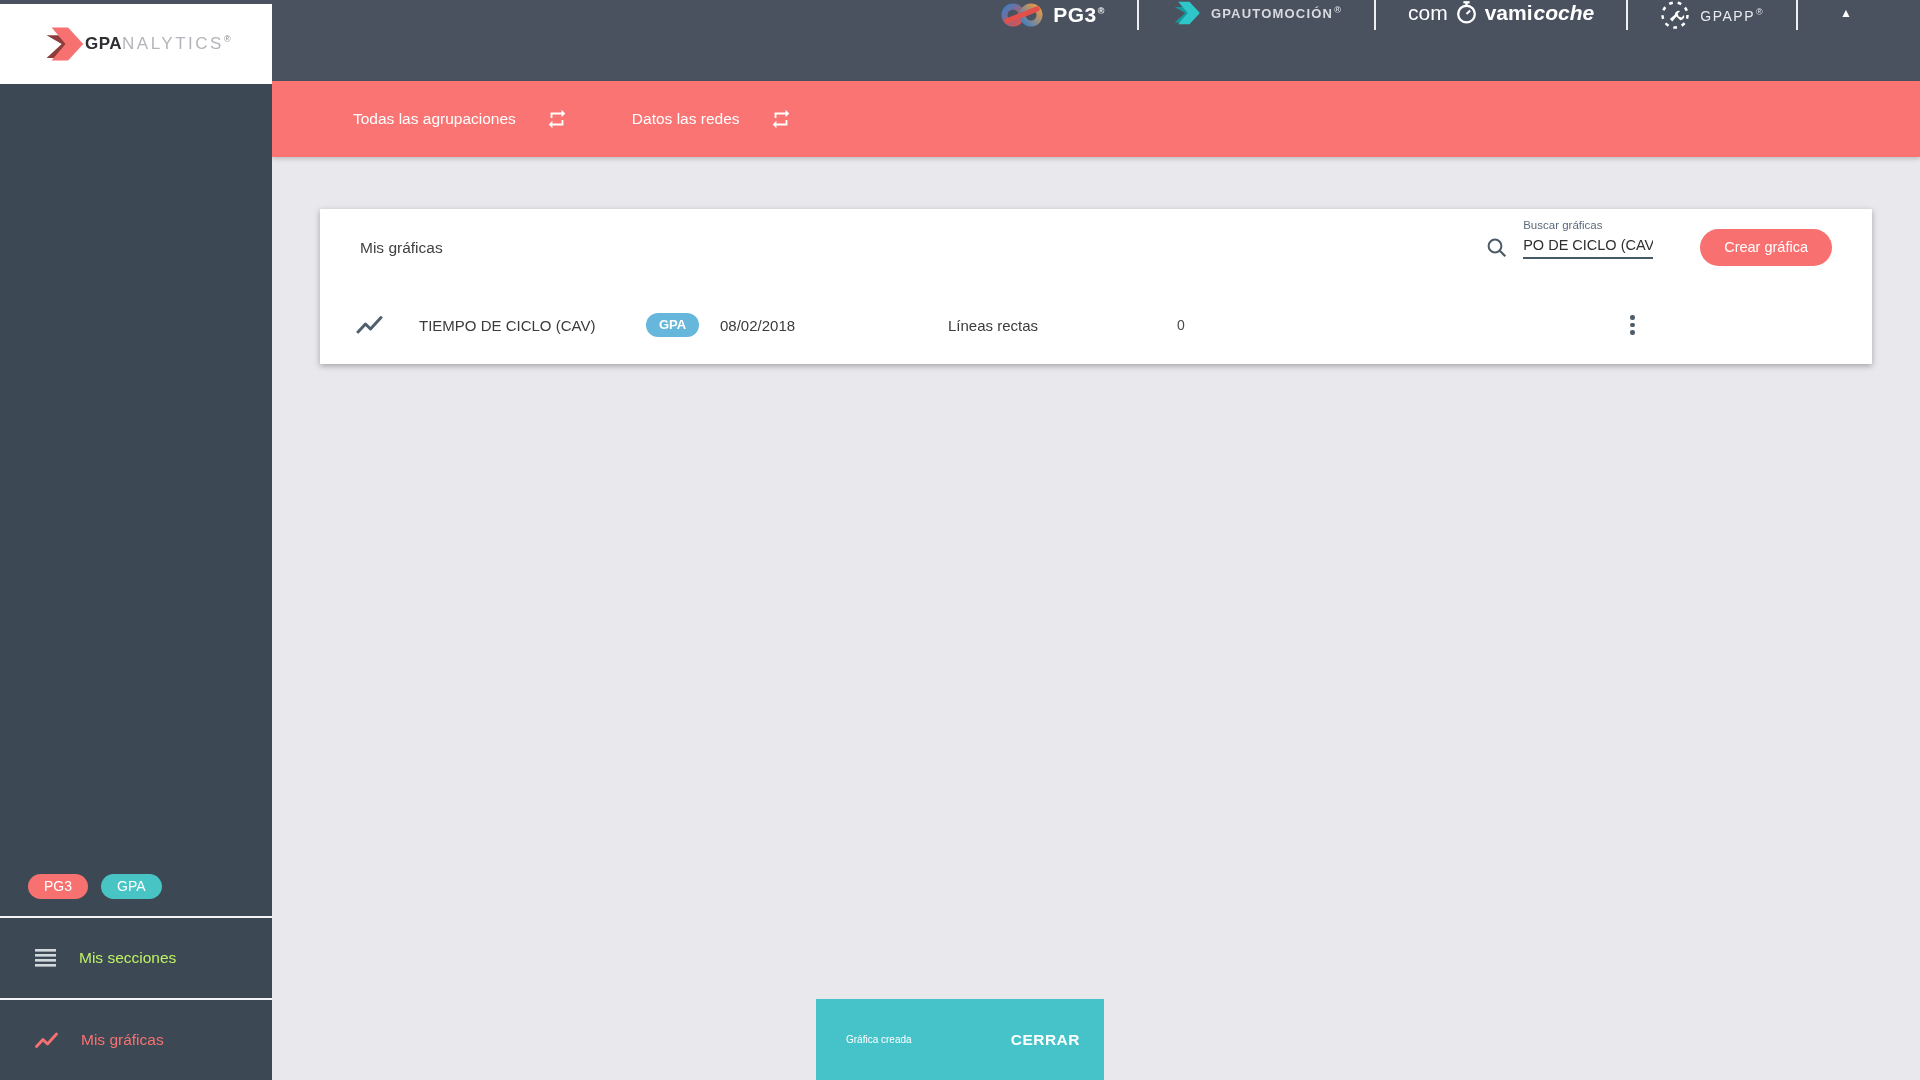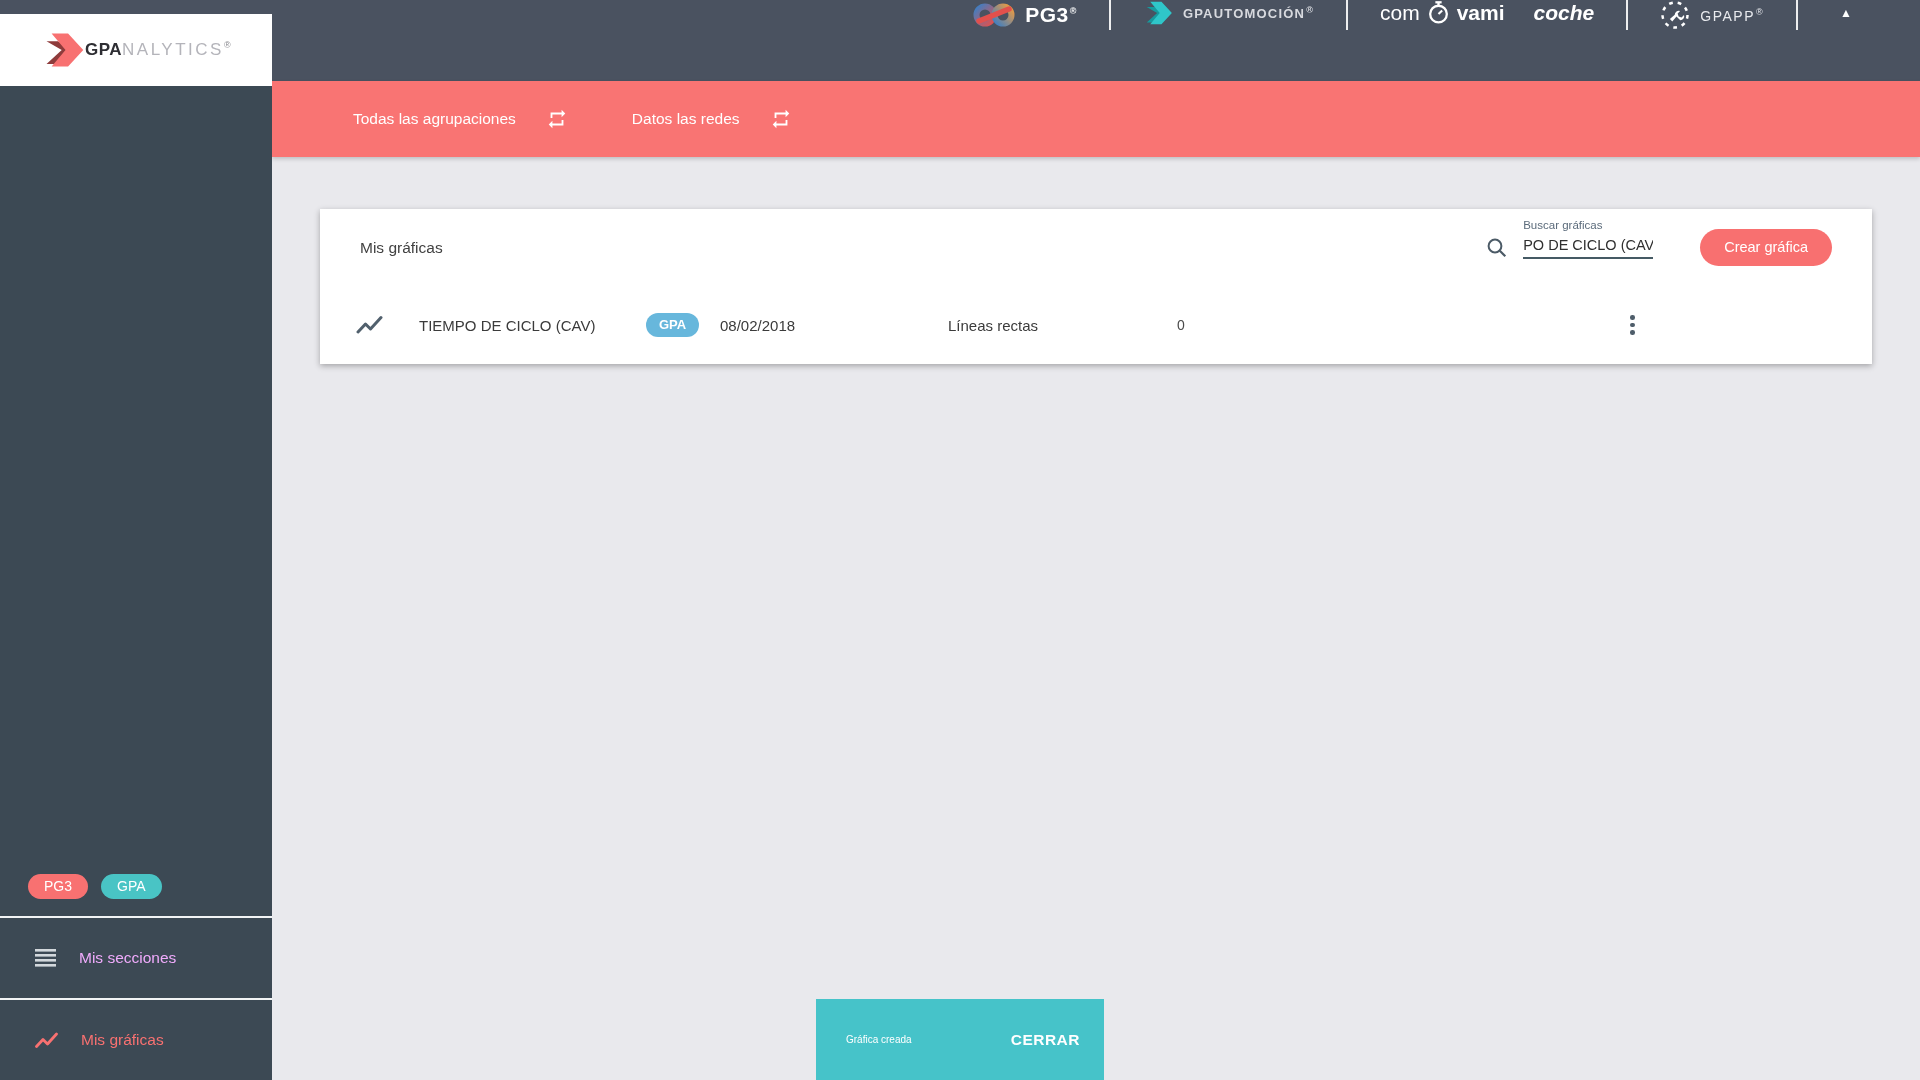--- a/index.html
+++ b/index.html
@@ -15,46 +15,46 @@
   .topbar{ position:absolute; left:0; top:0; width:1920px; height:81px; background:#4a5260; }
   .brand-cluster{ position:absolute; right:58px; top:0; height:105px; display:flex; align-items:flex-start; gap:32px; }
   .brand{ display:flex; align-items:center; gap:10px; color:#fff; cursor:pointer; }
   .vdiv{ width:2px; height:30px; background:rgba(255,255,255,.9); }
   .pg3-text{ font-size:21px; font-weight:bold; letter-spacing:.5px; }
   .sup{ font-size:9px; vertical-align:super; margin-left:1px; }
   .gpauto-text{ font-size:13px; font-weight:bold; letter-spacing:1.2px; color:#d8dadf; }
   .comprova{ font-size:21px; }
   .comprova .pre{ font-weight:400; }
   .comprova .b{ font-weight:bold; }
-  .comprova .bi{ font-weight:bold; font-style:italic;margin-left:28px; }
+  .comprova .bi{ font-weight:bold; font-style:italic; }
   .gpapp-text{ font-size:14px; letter-spacing:1.5px; color:#e8eaee; }
   .collapse-btn{ background:none; border:none; color:#fff; font-size:12px; cursor:pointer; padding:6px 10px; }
 
   
   .logo-box{
-    position:absolute; left:0; top:14px; width:272px; height:72px; background:#ffffff;
+    position:absolute; left:0; top:4px; width:272px; height:80px; background:#ffffff;
     display:flex; align-items:center; justify-content:center; z-index:3;
   }
   .logo-word{ font-size:17px; letter-spacing:.5px; white-space:nowrap; }
   .logo-word .bold{ font-weight:bold; color:#2e2e33; }
   .logo-word .light{ color:#b4b4ba; letter-spacing:2.5px; }
   .logo-word .reg{ font-size:9px; vertical-align:super; color:#8a8a90; }
 
   
   .sidebar{
     position:absolute; left:0; top:72px; width:272px; height:1008px; background:#3c4954;
     display:flex; flex-direction:column; z-index:2;
   }
   .sidebar-badges{ margin-top:auto; padding:0 0 17px 28px; display:flex; gap:13px; }
   .pill-badge{ border:none; cursor:pointer; color:#fff; font-size:14px; padding:4px 16px 5px; border-radius:14px; font-family:"Liberation Sans", sans-serif; }
   .pill-badge.red{ background:#f87171; }
   .pill-badge.teal{ background:#49c4c5; }
   .side-sep{ height:2px; background:#f2f4f5; }
   .nav-item{ height:80px; display:flex; align-items:center; padding-left:35px; gap:23px; cursor:pointer; }
-  .nav-item .nav-label{ font-size:15.5px; color:#f0abfc; }
+  .nav-item .nav-label{ font-size:15.5px; color:#bef264; }
   .nav-item.active .nav-label{ color:#f87171; }
 
   
   .filterbar{
     position:absolute; left:272px; top:81px; width:1648px; height:76px; background:#f97473;
     display:flex; align-items:center; padding-left:81px;
     box-shadow:0 2px 4px rgba(0,0,0,.18);
   }
   .filter-group{ display:flex; align-items:center; gap:30px; color:#fff; cursor:pointer; }
   .filter-group + .filter-group{ margin-left:64px; }

